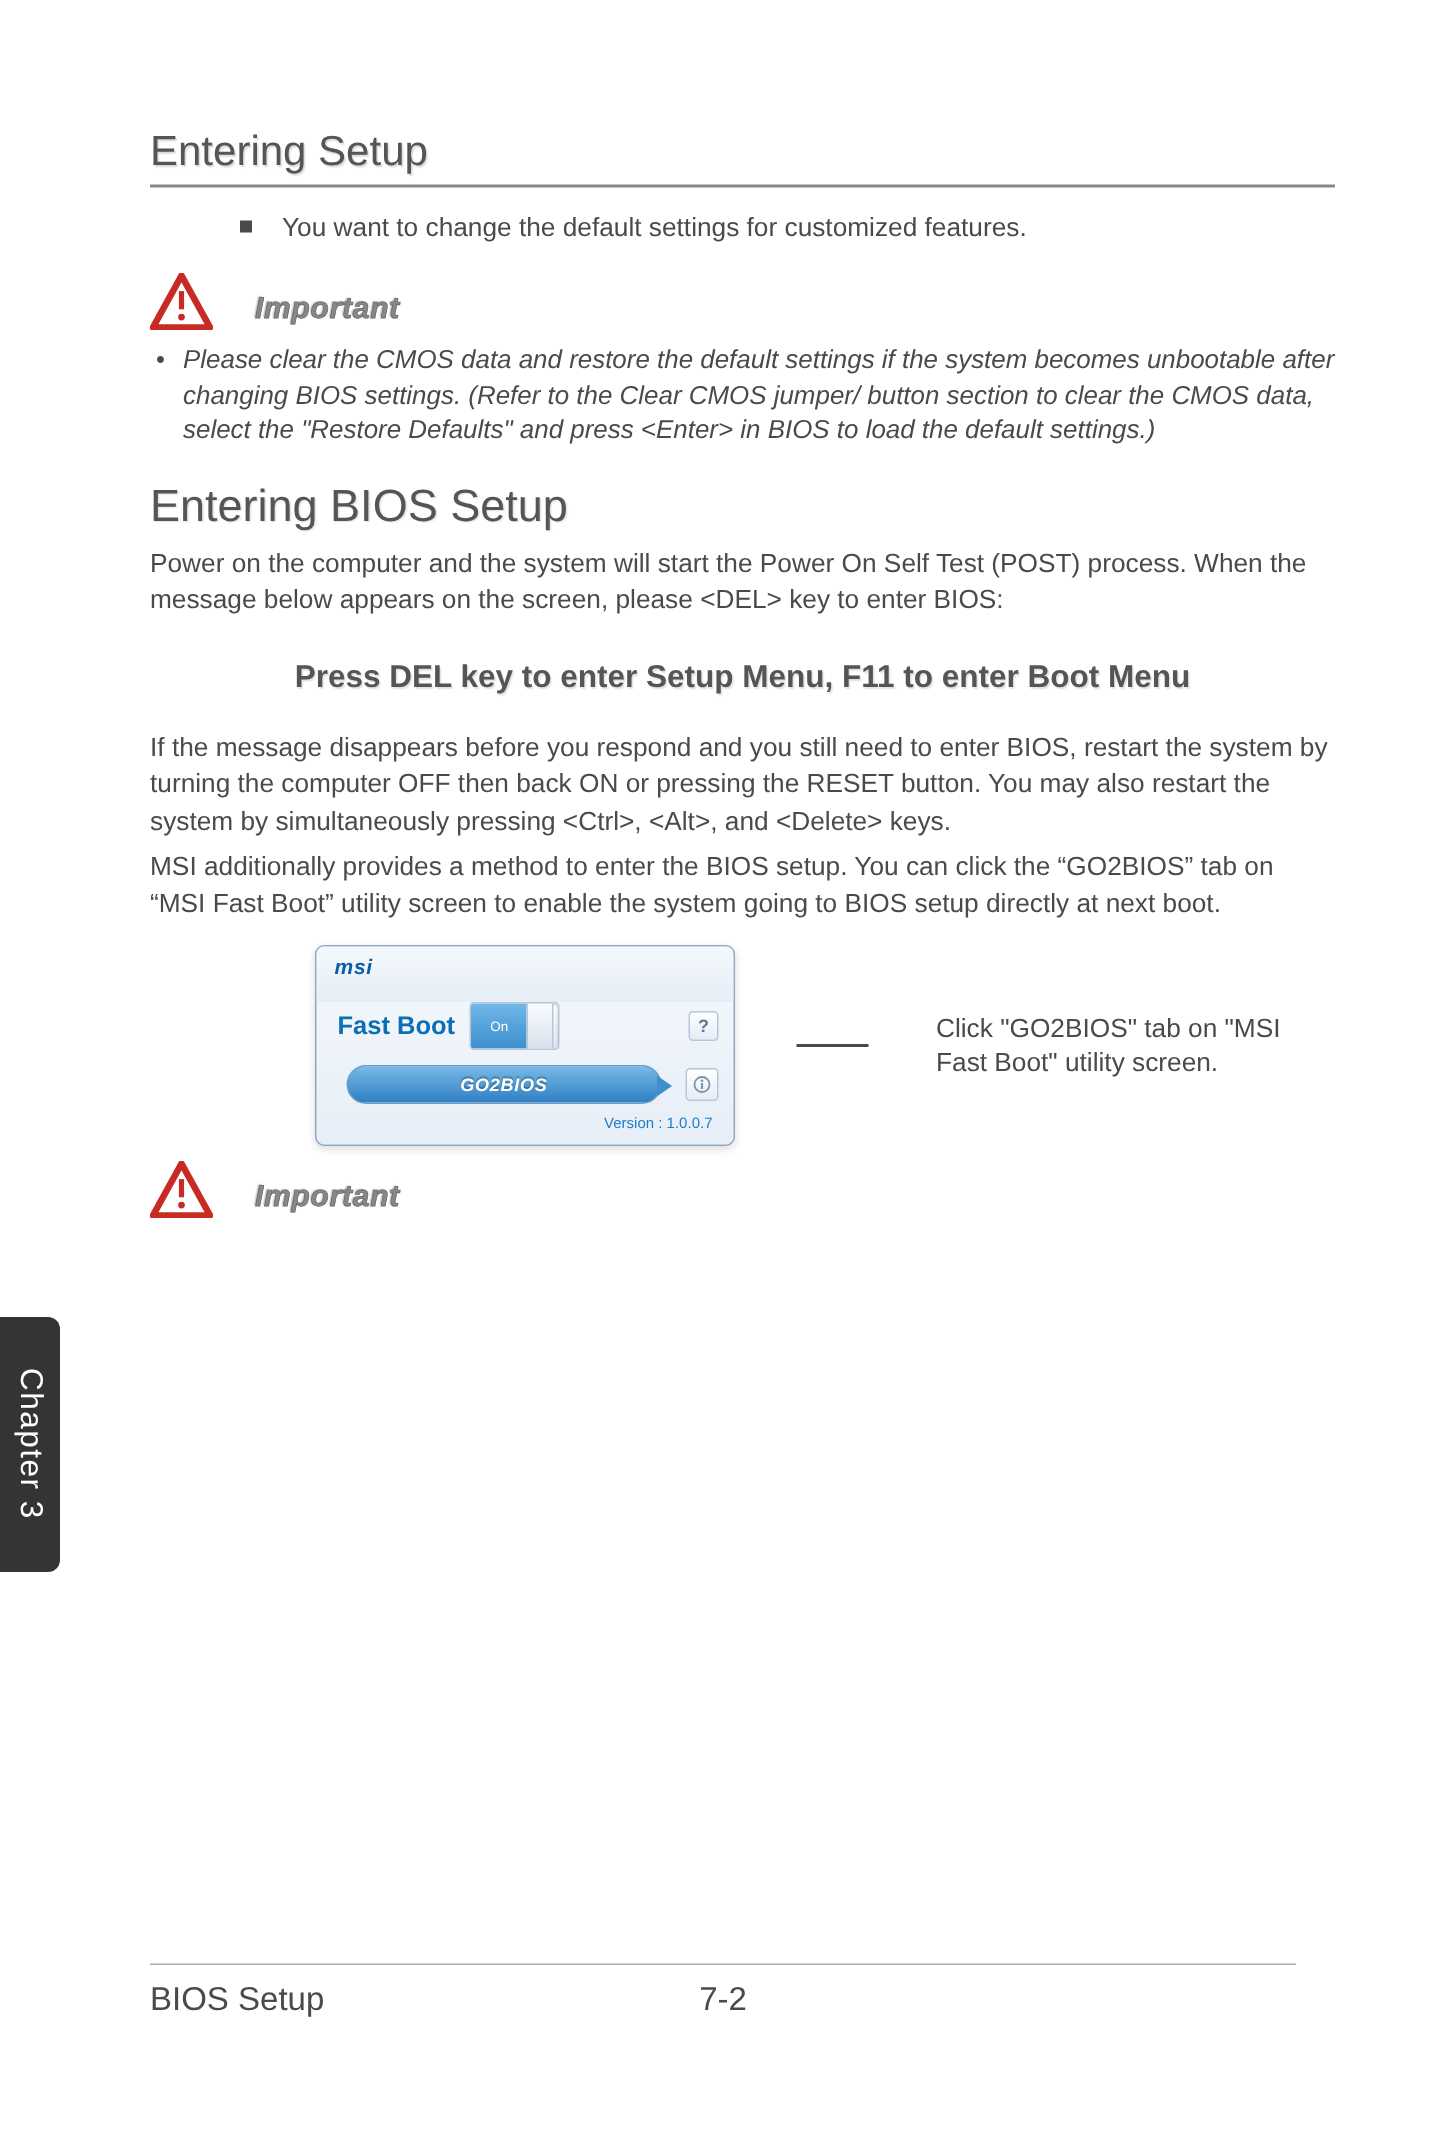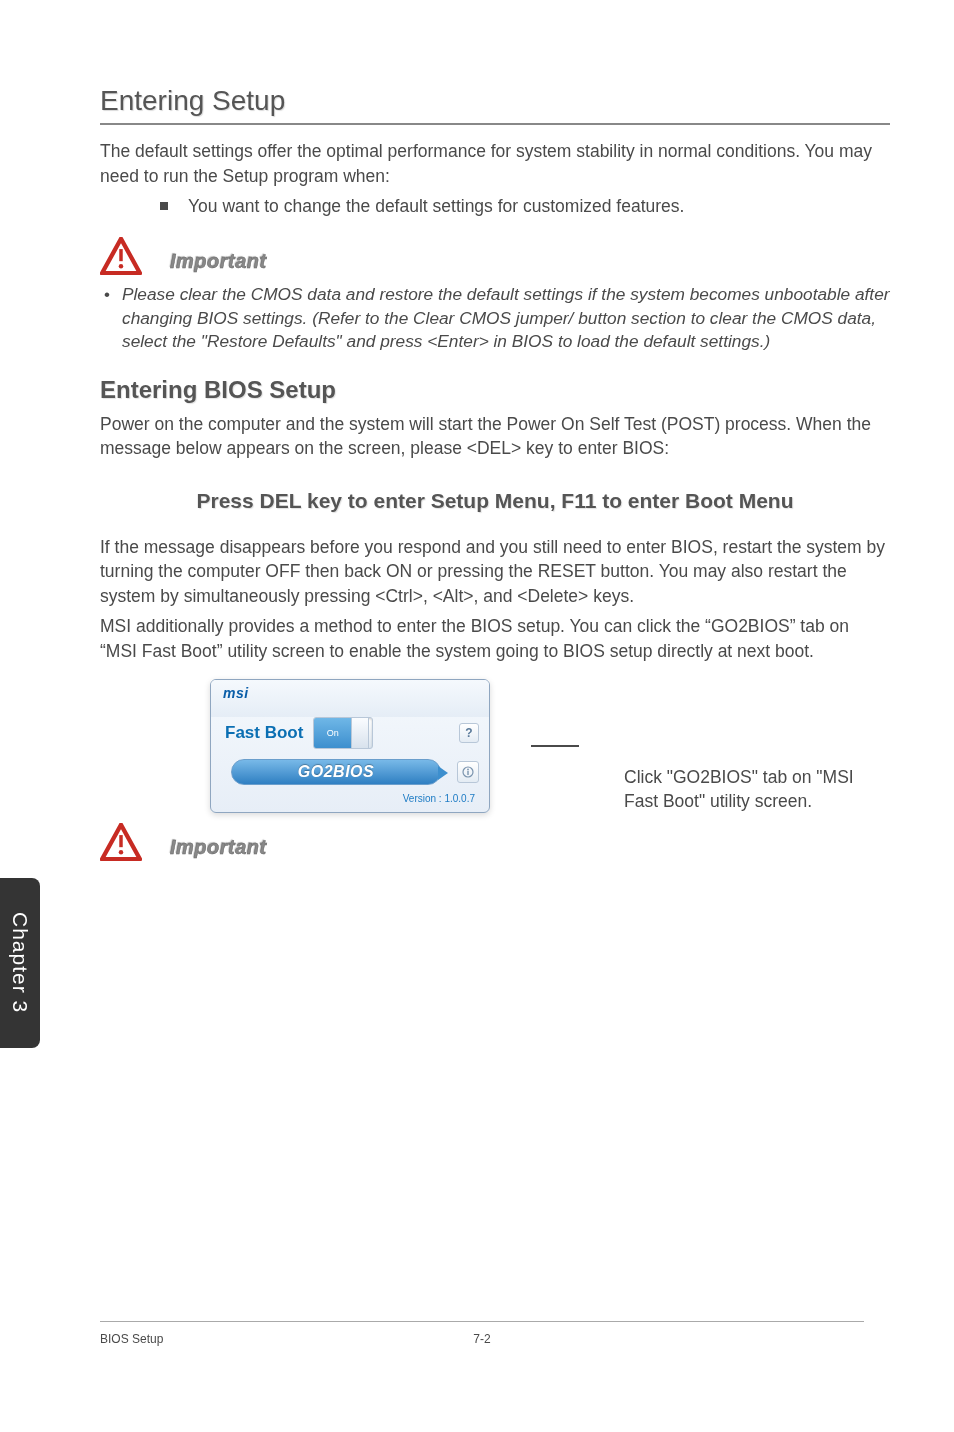--- a/index.html
+++ b/index.html
@@ -90,38 +90,38 @@
       font-size: 17px;
       font-style: normal;
     }
     .italic-note {
       font-size: 17.3px;
       font-style: italic;
       line-height: 1.36;
       color: #4a4a4a;
     }
     .subsection-title {
-      font-size: 24px;
+      font-size: 30px;
       color: #555555;
-      font-weight: 700;
+      font-weight: 400;
       margin-top: 22px;
       margin-bottom: 8px;
       text-shadow: 1px 1px 1px rgba(0,0,0,0.12);
     }
     .bios-prompt {
       font-size: 21px;
       font-weight: 600;
       color: #555555;
       text-align: center;
       margin: 28px 0 22px 0;
       text-shadow: 1px 1px 1px rgba(0,0,0,0.12);
     }
     .figure-row {
       display: flex;
-      align-items: flex-end;
+      align-items: center;
       margin: 16px 0 2px 0;
       gap: 41px;
     }
     .msi-window {
       width: 280px;
       margin-left: 110px;
       border: 1px solid #8fa6c0;
       border-radius: 6px;
       background: linear-gradient(#f5f9fd, #e7eef7);
       box-shadow: 0 2px 6px rgba(0,0,0,0.15);
@@ -200,21 +200,21 @@
       height: 26px;
       border-radius: 13px;
       background: linear-gradient(#78b9e8, #2f7fc2);
       border: 1px solid #6a9ecc;
       display: flex;
       align-items: center;
       justify-content: center;
       color: #ffffff;
       font-weight: bold;
       font-style: italic;
-      font-size: 16px;
+      font-size: 12px;
       text-shadow: 0 -1px 1px rgba(0,0,0,0.3);
       letter-spacing: 0.5px;
       position: relative;
     }
     .go2bios-btn::after {
       content: "";
       position: absolute;
       right: -8px;
       top: 6px;
       border-left: 10px solid #3d8fce;
@@ -270,37 +270,36 @@
       letter-spacing: 1px;
     }
     .footer {
       position: absolute;
       bottom: 86px;
       left: 100px;
       right: 90px;
       border-top: 1px solid #aaa;
       padding-top: 10px;
       display: flex;
-      font-size: 12px;
+      font-size: 22px;
       color: #4a4a4a;
     }
     .footer .center {
       position: absolute;
       left: 50%;
       transform: translateX(-50%);
     }
     .spacer-small { height: 6px; }
   </style>
 </head>
 <body>
 
 <div class="content">
   <h1 class="section-title">Entering Setup</h1>
 
-  <p class="body-text">The default settings offer the optimal performance for system stability in normal conditions. You may need to run the Setup program when:</p>
 
   <ul class="squares">
     <li>You want to change the default settings for customized features.</li>
   </ul>
 
   <div class="important-block">
     <svg class="warn-icon" viewBox="0 0 48 44">
       <polygon points="24,2 46,42 2,42" fill="none" stroke="#c72b23" stroke-width="5" stroke-linejoin="round"></polygon>
       <rect x="22" y="14" width="4" height="14" fill="#c72b23"></rect>
       <circle cx="24" cy="34" r="2.6" fill="#c72b23"></circle>

